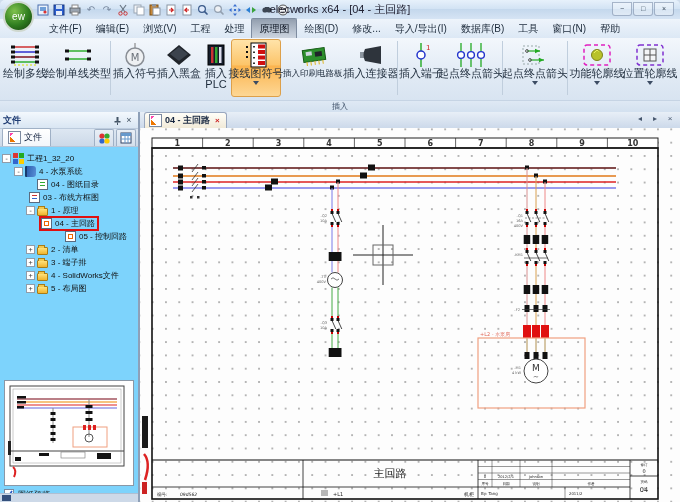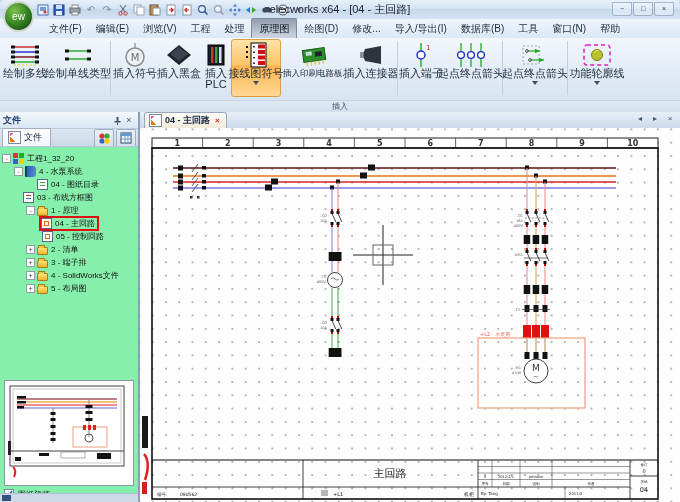--- a/index.html
+++ b/index.html
@@ -37,21 +37,21 @@
   .rbtn .rlabel.sm{font-size:8.5px}
   .rbtn.active{background:linear-gradient(#ffe3a9,#fcc469 45%,#fbb44e 46%,#fdd795);
     border:1px solid #dda04a;padding-top:1px}
   .darr{width:0;height:0;border-left:3px solid transparent;border-right:3px solid transparent;
     border-top:4px solid #3c4c63;margin-top:2px}
   .rsep{width:1px;background:#c0cedd;height:54px;margin:2px 2px 0;flex:none}
   #ribbonfooter{position:absolute;top:100px;left:0;right:0;height:12px;
     background:linear-gradient(#dfe9f4,#d2e0ef);border-top:1px solid #c6d4e4;border-bottom:1px solid #aebfd3;
     text-align:center;font-size:8px;color:#3e5068;line-height:12px}
   
-  #leftpanel{position:absolute;top:112px;left:0;bottom:0;width:138px;background:#86efac;border-right:2px solid #0f172a;border-right-color:#8ea0b8}
+  #leftpanel{position:absolute;top:112px;left:0;bottom:0;width:138px;background:#7dd3fc;border-right:2px solid #0f172a;border-right-color:#8ea0b8}
   .pheader{height:17px;background:linear-gradient(#f3f8fd,#d9e6f3);border-bottom:1px solid #bccbdd;
     display:flex;align-items:center;padding:0 3px;box-sizing:border-box}
   .pheader .ptitle{font-size:9px;font-weight:bold;color:#1f3c73;flex:1}
   .phicon{width:12px;height:12px;display:flex;align-items:center;justify-content:center;font-size:9px;color:#456}
   .ptabs{height:18px;background:linear-gradient(#dde7f2,#ccd9e8);display:flex;align-items:flex-end;padding:0 2px;box-sizing:border-box;border-bottom:1px solid #b7c6d8}
   .ptab{display:flex;align-items:center;gap:3px;background:linear-gradient(#ffffff,#f2f6fa);
     border:1px solid #9fb0c5;border-bottom:none;border-radius:2px 2px 0 0;padding:2px 8px 2px 5px;font-size:9px;color:#13233f}
   .ptab.iconly{padding:2px 3px;margin-left:2px;background:linear-gradient(#e9eff6,#d5e0ec)}
   .pspacer{flex:1}
   
@@ -398,20 +398,32 @@
     <span class="ric">
         <svg width="30" height="24">
       <rect x="2" y="2" width="26" height="20" rx="3" fill="none" stroke="#e020c0" stroke-width="1.5" stroke-dasharray="4 3"></rect>
       <circle cx="15" cy="12" r="5.5" fill="#b8c22a" stroke="#7c831a"></circle>
           <path d="M12,10 l3,-3 l1.5,1.5" stroke="#e8f060" fill="none"></path>
     </svg>
       </span>
     <span class="rlabel">功能轮廓线</span>
     <span class="darr"></span>
   </div>
+  <div class="rbtn" style="width:52px">
+    <span class="ric">
+        <svg width="30" height="24">
+      <rect x="2" y="2" width="26" height="20" rx="3" fill="none" stroke="#8030d0" stroke-width="1.5" stroke-dasharray="4 3"></rect>
+      <rect x="9" y="6" width="12" height="12" fill="#f4f6f8" stroke="#555"></rect>
+          <line x1="15" y1="6" x2="15" y2="18" stroke="#555"></line>
+          <line x1="9" y1="12" x2="21" y2="12" stroke="#555"></line>
+    </svg>
+      </span>
+    <span class="rlabel">位置轮廓线</span>
+    <span class="darr"></span>
+  </div>
 </div>
 <div id="ribbonfooter">插入</div>
 
 <div id="leftpanel">
   <div class="pheader">
     <span class="ptitle">文件</span>
     <span class="phicon">
         <svg width="9" height="9">
           <rect x="3.5" y="1" width="2" height="4" fill="#456"></rect>
           <rect x="1.5" y="5" width="6" height="1.5" fill="#456"></rect>
@@ -454,37 +466,37 @@
     <div class="trow" style="padding-left:14px">
       <span class="exp">-</span>
       <span class="ti book"></span>
       <span>4 - 水泵系统</span>
     </div>
     <div class="trow" style="padding-left:26px">
       <span class="noexp"></span>
         <span class="ti page table"></span>
       <span>04 - 图纸目录</span>
     </div>
-    <div class="trow" style="padding-left:12px">
+    <div class="trow" style="padding-left:18px">
       <span class="noexp"></span>
         <span class="ti page diag"></span>
       <span>03 - 布线方框图</span>
     </div>
     <div class="trow" style="padding-left:26px">
       <span class="exp">-</span>
       <span class="ti folder"></span>
       <span>1 - 原理</span>
     </div>
     <div class="trow" style="padding-left:40px">
       <span class="selbox">
         <span class="ti page draw"></span>
         <span>04 - 主回路</span>
       </span>
     </div>
-    <div class="trow" style="padding-left:42px">
+    <div class="trow" style="padding-left:65px">
       <span class="ti page draw"></span>
       <span>05 - 控制回路</span>
     </div>
     <div class="trow" style="padding-left:26px">
       <span class="exp">+</span>
       <span class="ti folder"></span>
       <span>2 - 清单</span>
     </div>
     <div class="trow" style="padding-left:26px">
       <span class="exp">+</span>

